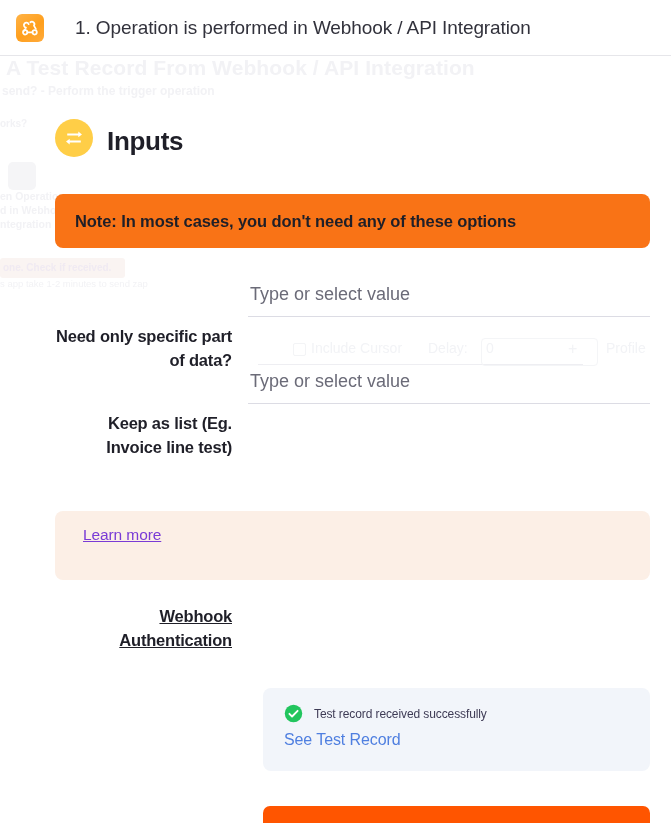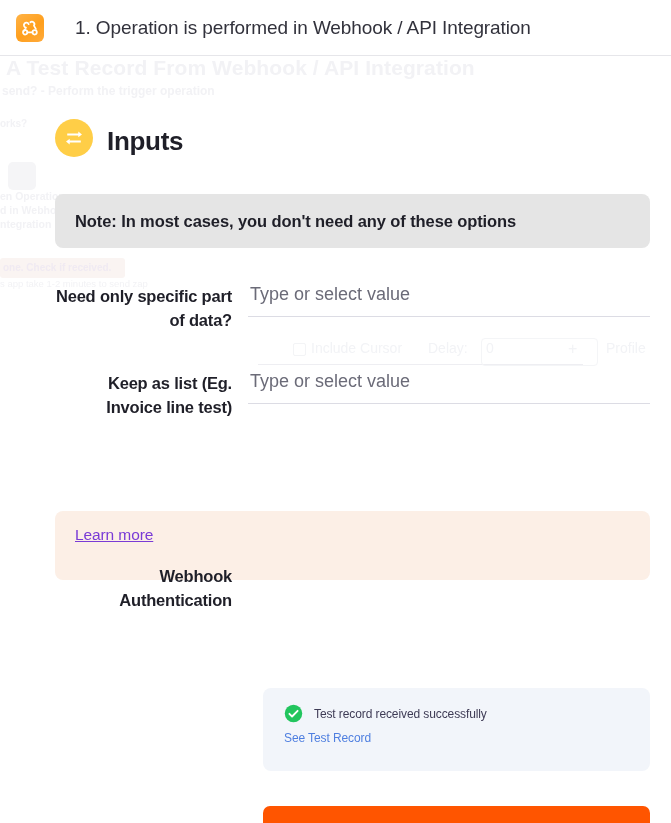--- a/index.html
+++ b/index.html
@@ -183,21 +183,21 @@
     letter-spacing: -0.3px;
   }
 
   .note-box {
     position: absolute;
     left: 55px;
     top: 138px;
     width: 595px;
     height: 54px;
     box-sizing: border-box;
-    background: #e5e5e5;
+    background: #f97316;
     border-radius: 8px;
     display: flex;
     align-items: center;
     padding-left: 20px;
   }
   .note-text {
     font-size: 16.5px;
     font-weight: 700;
     color: #1f1f28;
     letter-spacing: -0.1px;
@@ -215,20 +215,21 @@
     width: 193px;
     flex: 0 0 193px;
     text-align: right;
     padding-right: 16px;
     box-sizing: border-box;
     font-size: 16.5px;
     font-weight: 700;
     color: #1f1f28;
     line-height: 24px;
     letter-spacing: -0.2px;
+    margin-top: 40px;
   }
   .field-control {
     flex: 1 1 auto;
     position: relative;
   }
   .text-input {
     width: 100%;
     box-sizing: border-box;
     border: none;
     border-bottom: 1px solid #dcdce4;
@@ -265,24 +266,25 @@
     letter-spacing: -0.1px;
   }
   .info-link {
     display: inline-block;
     margin-top: 3px;
     font-size: 15.5px;
     color: #7a3bd6;
     text-decoration: underline;
     cursor: pointer;
     letter-spacing: -0.1px;
+    margin-left: 8px;
   }
 
   .auth-row { top: 508px; }
-  .auth-label { line-height: 24px; }
+  .auth-label { line-height: 24px; text-decoration: underline; }
   .chip {
     display: inline-block;
     border: 1px solid #ffd79a;
     color: #f5a623;
     background: #ffffff;
     border-radius: 16px;
     font-size: 16px;
     padding: 6px 15px 7px;
     line-height: 1;
     cursor: pointer;
@@ -317,21 +319,21 @@
     margin-right: 11px;
   }
   .status-text {
     font-size: 12px;
     color: #3e3b55;
     letter-spacing: -0.1px;
   }
   .status-link {
     display: inline-block;
     margin-top: 8px;
-    font-size: 12px;
+    font-size: 16px;
     color: #4f7fe0;
     letter-spacing: -0.1px;
     cursor: pointer;
   }
 
   .continue-btn {
     position: absolute;
     left: 263px;
     top: 750px;
     width: 387px;

